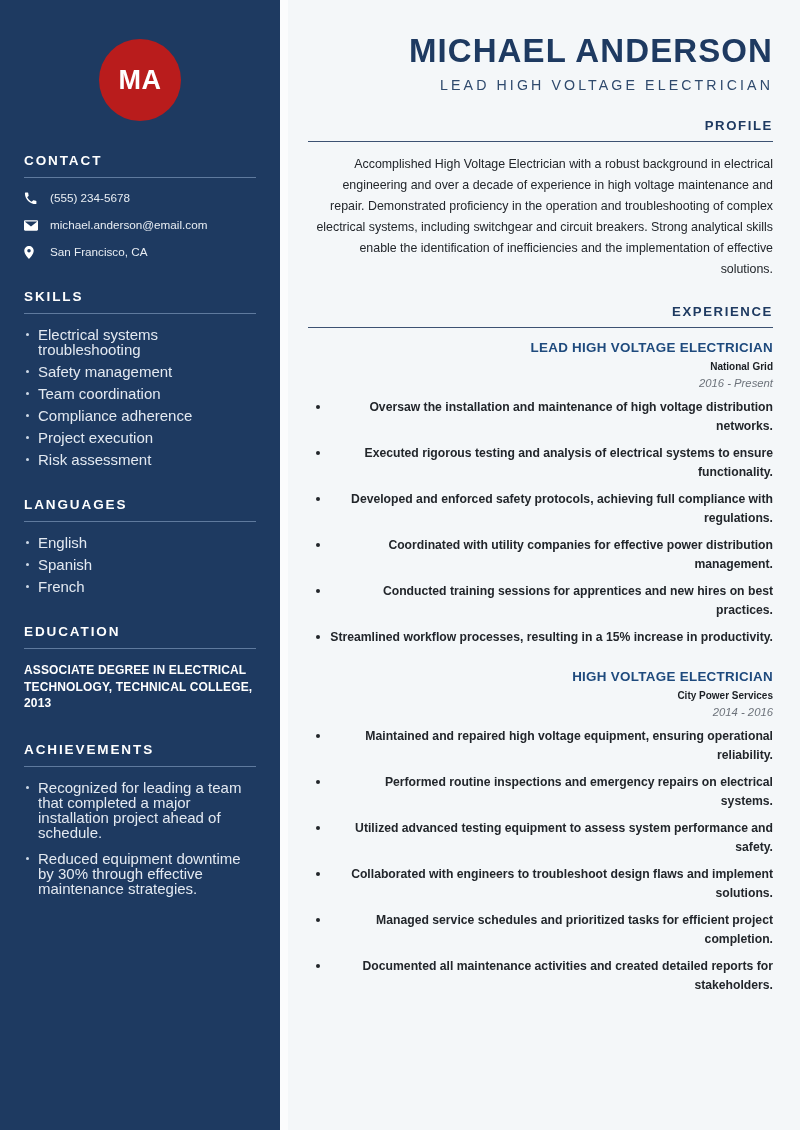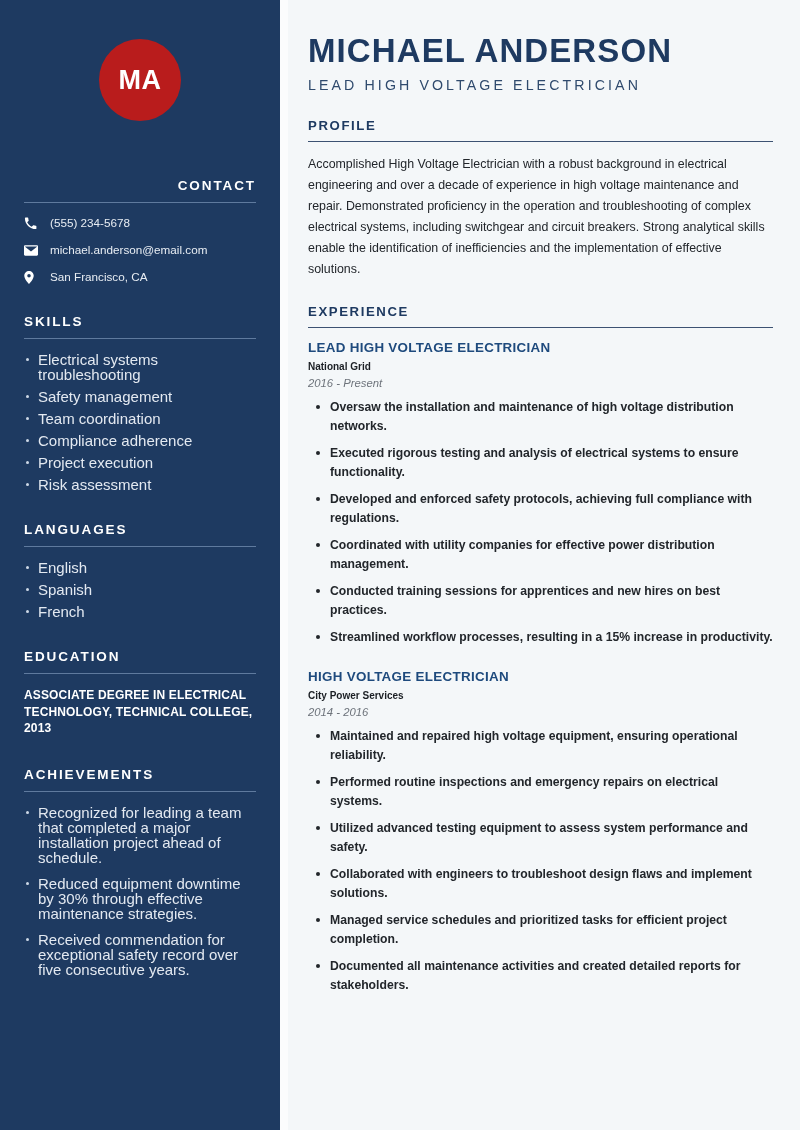--- a/index.html
+++ b/index.html
@@ -42,21 +42,21 @@
     display: flex;
     align-items: center;
     justify-content: center;
     color: #ffffff;
     font-size: 27px;
     font-weight: bold;
     letter-spacing: 0.5px;
   }
 
   .side-section { margin-top: 30px; }
-  .side-section.first { margin-top: 57px; text-align: right; }
+  .side-section.first { margin-top: 32px; }
 
   .side-head {
     color: #ffffff;
     font-size: 13.5px;
     font-weight: bold;
     letter-spacing: 1.9px;
     margin: 0 0 9px 0;
   }
   .side-rule {
     height: 1px;
@@ -123,20 +123,21 @@
   
   .main {
     position: absolute;
     left: 288px;
     top: 0;
     width: 512px;
     height: 1130px;
     box-sizing: border-box;
     padding: 0 27px 0 20px;
     background: #f4f7f9;
+    text-align: right;
   }
   .divider-strip {
     position: absolute;
     left: 280px;
     top: 0;
     width: 8px;
     height: 1130px;
     background: #fbfcfd;
   }
 
@@ -298,21 +299,20 @@
       <div class="side-rule"></div>
       <div class="edu-entry">ASSOCIATE DEGREE IN ELECTRICAL TECHNOLOGY, TECHNICAL COLLEGE, 2013</div>
     </section>
 
     <section class="side-section">
       <h2 class="side-head">ACHIEVEMENTS</h2>
       <div class="side-rule"></div>
       <ul class="side-list wide">
         <li>Recognized for leading a team that completed a major installation project ahead of schedule.</li>
         <li>Reduced equipment downtime by 30% through effective maintenance strategies.</li>
-        <li>Received commendation for exceptional safety record over five consecutive years.</li>
       </ul>
     </section>
 
   </aside>
 
   <div class="divider-strip"></div>
 
   <main class="main">
 
     <h1 class="name">MICHAEL ANDERSON</h1>

